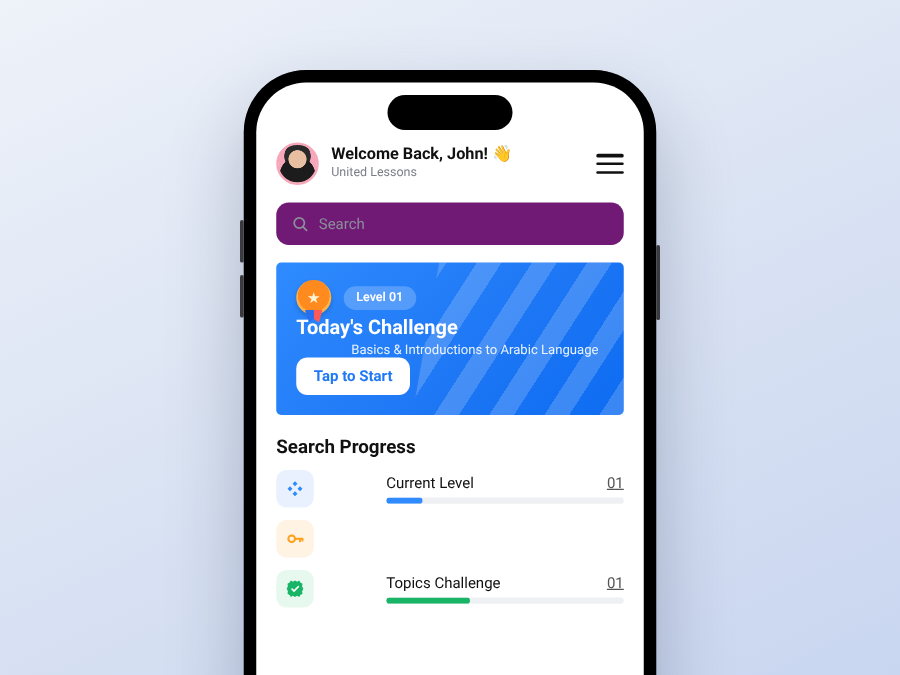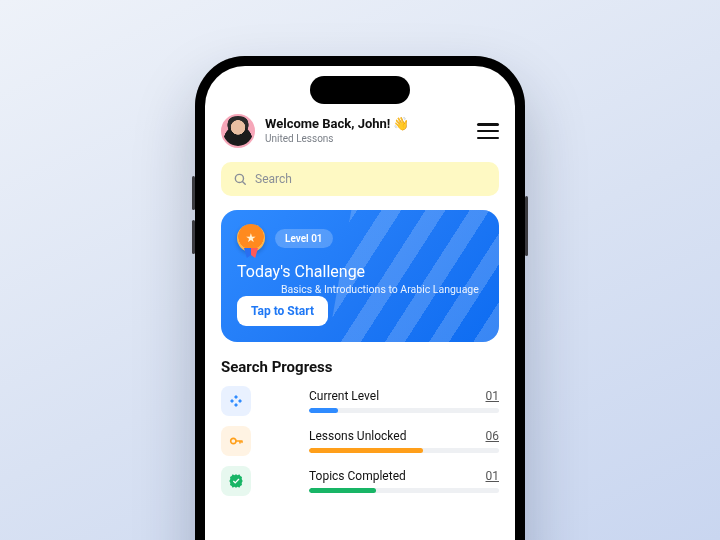--- a/index.html
+++ b/index.html
@@ -51,28 +51,28 @@
       radial-gradient(circle at 50% 38%, #e9bfa2 0 7px, transparent 7.5px),
       radial-gradient(circle at 50% 80%, #1c1c1c 0 14px, transparent 14.5px);
   }
   .greet { flex:1; line-height:1.15; }
   .greet-title { font-size:13px; font-weight:700; color:#111; }
   .greet-sub { font-size:10px; color:#7a7f87; margin-top:1px; }
   .hamburger { width:22px; height:16px; display:flex; flex-direction:column; justify-content:space-between; cursor:pointer; }
   .hamburger span { display:block; height:2.5px; background:#111; border-radius:2px; }
   
   .search {
-    margin-top:14px; height:34px; background:#fef9c3; border-radius:10px;
+    margin-top:14px; height:34px; background:#701a75; border-radius:10px;
     display:flex; align-items:center; padding:0 12px; gap:8px; color:#8a8f98;
   }
   .search svg { width:14px; height:14px; }
   .search-text { font-size:12px; }
   
   .card {
-    margin-top:14px; border-radius:16px; padding:14px 16px 16px 16px;
+    margin-top:14px; border-radius:4px; padding:14px 16px 16px 16px;
     background: linear-gradient(135deg, #2f8bff 0%, #1f78f5 55%, #0d6cf2 100%);
     color:#fff; position:relative; overflow:hidden;
   }
   .card-stripes {
     position:absolute; right:-20px; top:-30px; width:180px; height:200px; opacity:0.18;
     background: repeating-linear-gradient(115deg, #fff 0 18px, transparent 18px 40px);
     transform: skewX(-10deg);
   }
   .card-top { display:flex; align-items:center; gap:10px; position:relative; z-index:1;}
   .badge-icon {
@@ -89,21 +89,21 @@
   }
   .badge-icon .ribbon {
     position:absolute; bottom:-6px; left:50%; width:14px; height:10px; transform:translateX(-50%);
     background: linear-gradient(90deg,#2a6ef0 0 50%, #ff5a5a 50% 100%);
     clip-path: polygon(0 0, 100% 0, 80% 100%, 50% 70%, 20% 100%);
   }
   .level-pill {
     background: rgba(255,255,255,0.22); color:#fff; font-size:10px; font-weight:600;
     padding:4px 10px; border-radius:999px;
   }
-  .card-title { font-size:16px; font-weight:400; margin-top:10px; position:relative; z-index:1;}
+  .card-title { font-size:16px; font-weight:700; position:relative; z-index:1;}
   .card-sub { font-size:10.5px; opacity:0.9; margin-top:2px; position:relative; z-index:1;padding-left:44px;}
   .card-btn {
     margin-top:0; display:inline-block; background:#fff; color:#1f78f5;
     font-size:12px; font-weight:700; padding:8px 14px; border-radius:9px; cursor:pointer;
     position:relative; z-index:1;
   }
   
   .section-title { font-size:15px; font-weight:700; color:#111; margin-top:16px; }
   .prow { display:flex; align-items:center; gap:10px; margin-top:10px; }
   .picon {
@@ -185,41 +185,32 @@
         </div>
       </div>
 
       <div class="prow">
         <div class="picon amber">
           <svg viewBox="0 0 24 24" fill="none" stroke="#ff9f1a" stroke-width="2.4" stroke-linecap="round">
               <circle cx="8" cy="12" r="4"></circle>
               <path d="M12 12h9M18 12v3M21 12v2"></path>
             </svg>
         </div>
-        <div class="pbody">
-          <div class="plabelrow">
-            <span>Lessons Unlocked</span>
-            <span class="val">06</span>
-          </div>
-          <div class="pbar">
-              <div class="pfill amber" style="width: 60%;"></div>
-            </div>
-        </div>
       </div>
 
       <div class="prow">
         <div class="picon green">
           <svg viewBox="0 0 24 24" fill="#18b566">
               <path d="M12 2l2.5 1.5L17 2l1.5 2.5L21 6l-.5 3L22 12l-1.5 3 .5 3-2.5 1.5L17 22l-2.5-1.5L12 22l-2.5-1.5L7 22l-1.5-2.5L3 18l.5-3L2 12l1.5-3L3 6l2.5-1.5L7 2l2.5 1.5L12 2z"></path>
               <path d="M8.5 12.5l2.3 2.3L16 9.5" fill="none" stroke="#fff" stroke-width="2" stroke-linecap="round"></path>
             </svg>
         </div>
         <div class="pbody">
           <div class="plabelrow">
-            <span>Topics Completed</span>
+            <span>Topics Challenge</span>
             <span class="val">01</span>
           </div>
           <div class="pbar">
               <div class="pfill green" style="width: 35%;"></div>
             </div>
         </div>
       </div>
 
     </div>
   </div>

